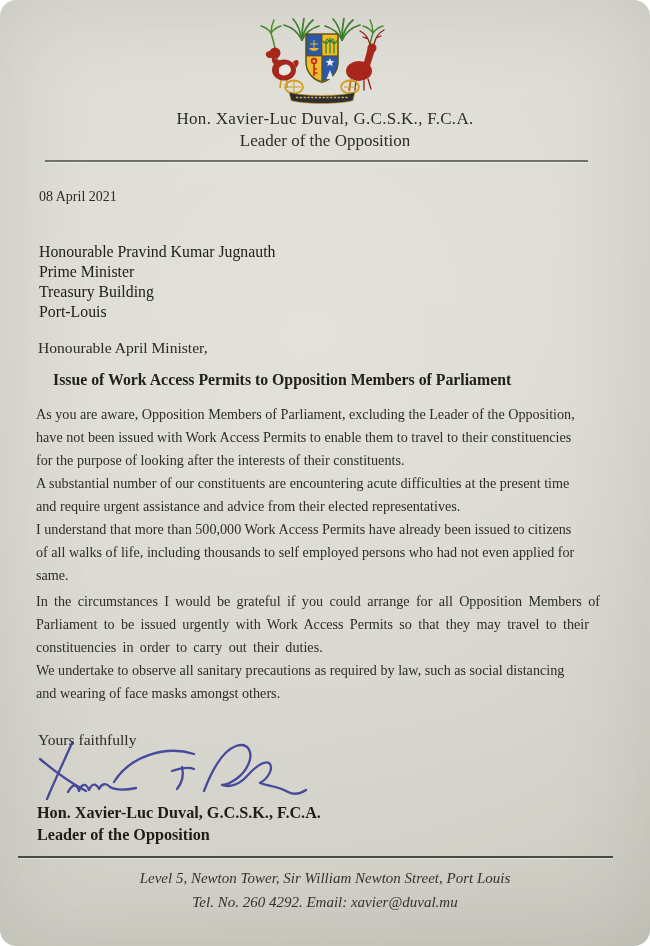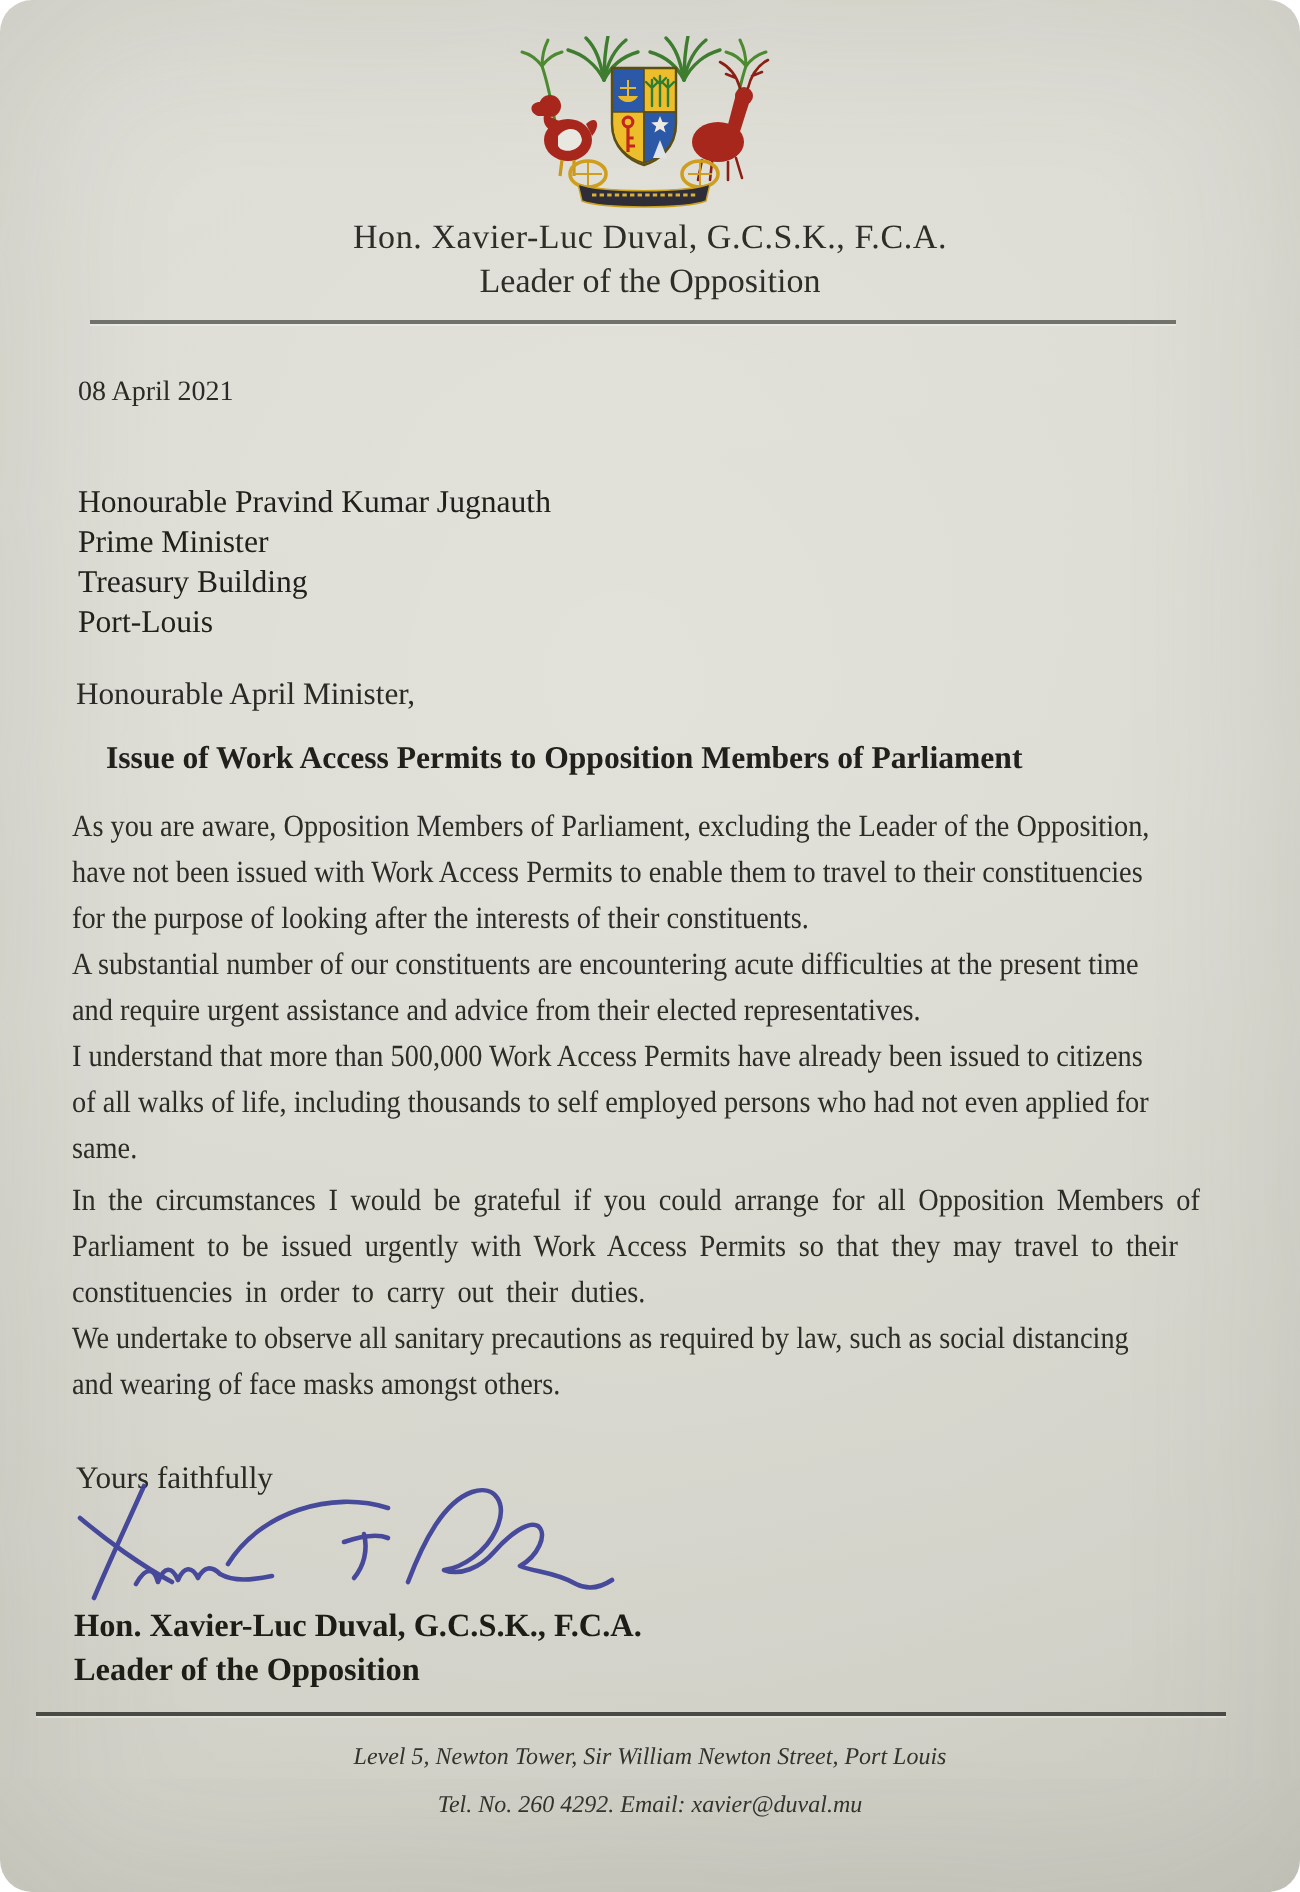--- a/index.html
+++ b/index.html
@@ -67,21 +67,21 @@
   .signature { left: 26px; top: 736px; }
 
   .signer-name {
     top: 804px; left: 37px; font-size: 16.2px; font-weight: bold; color: #1d1c16;
   }
   .signer-title {
     top: 826px; left: 37px; font-size: 16.2px; font-weight: bold; color: #1d1c16;
   }
 
   .footer-text {
-    top: 866px; font-style: italic; font-size: 12px; line-height: 24px;
+    top: 866px; font-style: italic; font-size: 15px; line-height: 24px;
     white-space: pre-line; color: #33322c;
   }
 </style>
 </head>
 <body>
 
 <div class="paper">
 
   <div class="abs crest">
     <svg width="132" height="88" viewBox="0 0 132 88">

